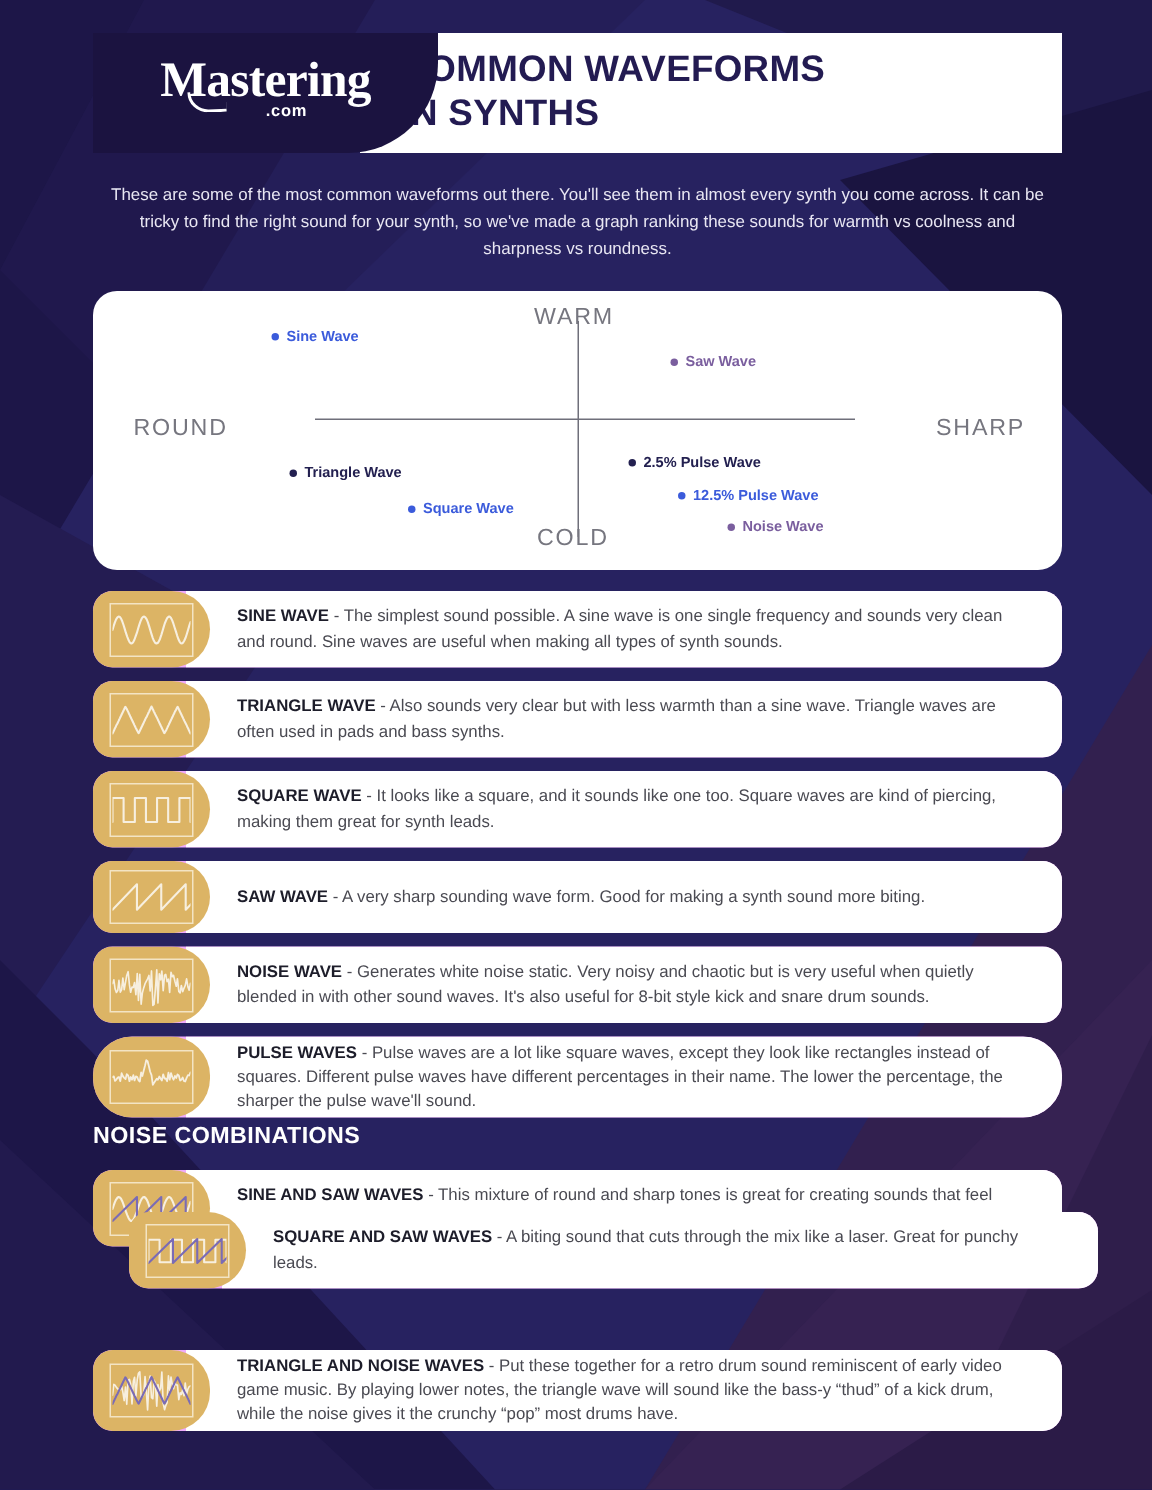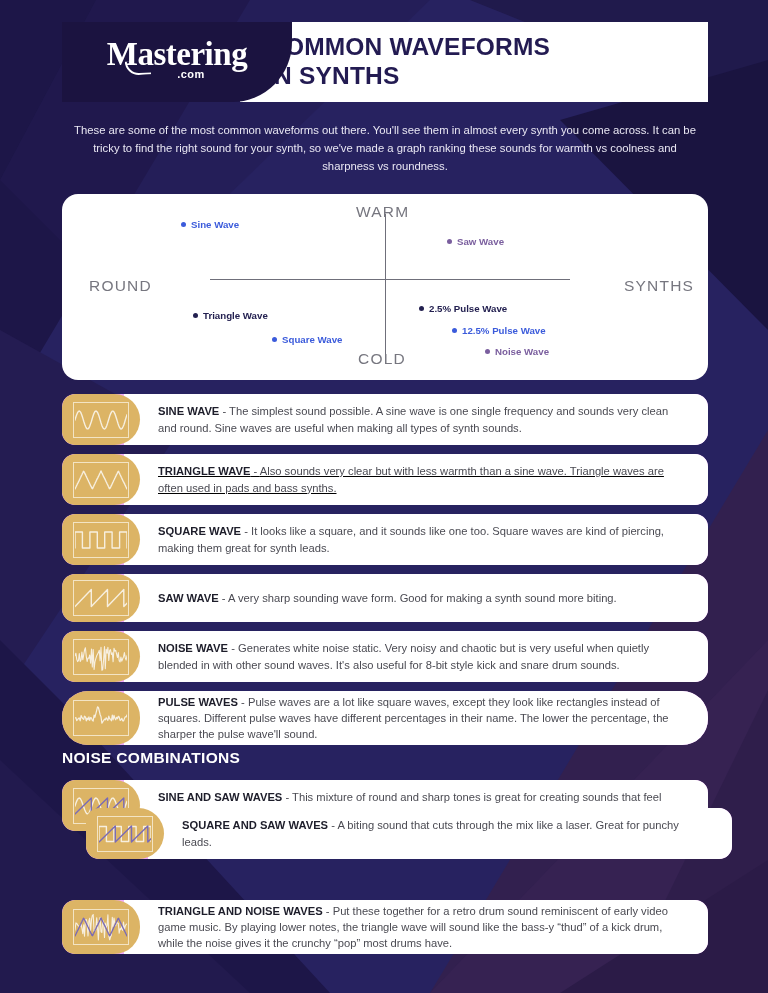--- a/index.html
+++ b/index.html
@@ -280,21 +280,21 @@
 
   <div class="chart-card">
     <div class="chart-inner" id="chart-inner">
       <div class="axis-h"></div>
       <div class="axis-v"></div>
     </div>
   </div>
   <div class="axis-label lbl-warm" style="z-index:5;">WARM</div>
   <div class="axis-label lbl-cold" style="z-index:5;">COLD</div>
   <div class="axis-label lbl-round" style="z-index:5;">ROUND</div>
-  <div class="axis-label lbl-sharp" style="z-index:5;">SYNTHS</div>
+  <div class="axis-label lbl-sharp" style="z-index:5;">SHARP</div>
 
   <div id="chart-points" style="position:absolute;inset:0;z-index:5;pointer-events:none;">
       <div class="pt" style="left: 181px; top: 219px; color: rgb(59, 91, 219);">
         <span class="dot" style="background: rgb(59, 91, 219);"></span>
         <span>Sine Wave</span>
       </div>
       <div class="pt" style="left: 447px; top: 236px; color: rgb(122, 94, 158);">
         <span class="dot" style="background: rgb(122, 94, 158);"></span>
         <span>Saw Wave</span>
       </div>
@@ -326,21 +326,21 @@
           <div class="icon-frame">
             <svg width="52" height="32" viewBox="0 0 52 32">
               <polyline points="0.0,16.0 0.8,13.3 1.6,10.9 2.4,8.9 3.3,7.6 4.1,7.0 4.9,7.3 5.7,8.4 6.5,10.2 7.3,12.5 8.1,15.1 8.9,17.8 9.8,20.4 10.6,22.5 11.4,24.1 12.2,24.9 13.0,24.9 13.8,24.1 14.6,22.5 15.4,20.3 16.3,17.8 17.1,15.0 17.9,12.4 18.7,10.1 19.5,8.3 20.3,7.3 21.1,7.0 21.9,7.6 22.8,8.9 23.6,10.9 24.4,13.4 25.2,16.1 26.0,18.8 26.8,21.2 27.6,23.2 28.4,24.5 29.3,25.0 30.1,24.7 30.9,23.6 31.7,21.8 32.5,19.4 33.3,16.8 34.1,14.1 34.9,11.5 35.8,9.4 36.6,7.9 37.4,7.1 38.2,7.1 39.0,8.0 39.8,9.6 40.6,11.8 41.4,14.3 42.3,17.1 43.1,19.7 43.9,22.0 44.7,23.7 45.5,24.8 46.3,25.0 47.1,24.4 47.9,23.0 48.8,21.0 49.6,18.5 50.4,15.8 51.2,13.1 52.0,10.7" fill="none" stroke="#f7efdf" stroke-width="1.4" stroke-linejoin="round" stroke-linecap="round"></polyline>
             </svg>
           </div>
         </div>
         <div class="card-body">
           <div class="card-text"><b>SINE WAVE</b><span> - </span><span>The simplest sound possible. A sine wave is one single frequency and sounds very clean and round. Sine waves are useful when making all types of synth sounds.</span></div>
         </div>
       </div>
-      <div class="card" style="top: 454px; height: 51px; text-decoration: underline;">
+      <div class="card" style="top: 454px; height: 51px;">
         <div class="card-icon">
           <div class="icon-frame">
             <svg width="52" height="32" viewBox="0 0 52 32">
               <polyline points="0.0,25.0 0.4,24.2 0.8,23.3 1.2,22.5 1.6,21.6 2.0,20.8 2.4,19.9 2.8,19.1 3.3,18.3 3.7,17.4 4.1,16.6 4.5,15.7 4.9,14.9 5.3,14.0 5.7,13.2 6.1,12.3 6.5,11.5 6.9,10.7 7.3,9.8 7.7,9.0 8.1,8.1 8.5,7.3 8.9,7.6 9.3,8.4 9.8,9.3 10.2,10.1 10.6,10.9 11.0,11.8 11.4,12.6 11.8,13.5 12.2,14.3 12.6,15.2 13.0,16.0 13.4,16.8 13.8,17.7 14.2,18.5 14.6,19.4 15.0,20.2 15.4,21.1 15.8,21.9 16.3,22.8 16.7,23.6 17.1,24.4 17.5,24.7 17.9,23.9 18.3,23.0 18.7,22.2 19.1,21.3 19.5,20.5 19.9,19.7 20.3,18.8 20.7,18.0 21.1,17.1 21.5,16.3 21.9,15.4 22.3,14.6 22.8,13.8 23.2,12.9 23.6,12.1 24.0,11.2 24.4,10.4 24.8,9.5 25.2,8.7 25.6,7.8 26.0,7.0 26.4,7.8 26.8,8.7 27.2,9.5 27.6,10.4 28.0,11.2 28.4,12.1 28.8,12.9 29.3,13.8 29.7,14.6 30.1,15.4 30.5,16.3 30.9,17.1 31.3,18.0 31.7,18.8 32.1,19.7 32.5,20.5 32.9,21.3 33.3,22.2 33.7,23.0 34.1,23.9 34.5,24.7 34.9,24.4 35.3,23.6 35.8,22.8 36.2,21.9 36.6,21.1 37.0,20.2 37.4,19.4 37.8,18.5 38.2,17.7 38.6,16.8 39.0,16.0 39.4,15.2 39.8,14.3 40.2,13.5 40.6,12.6 41.0,11.8 41.4,10.9 41.8,10.1 42.3,9.3 42.7,8.4 43.1,7.6 43.5,7.3 43.9,8.1 44.3,9.0 44.7,9.8 45.1,10.7 45.5,11.5 45.9,12.3 46.3,13.2 46.7,14.0 47.1,14.9 47.5,15.7 47.9,16.6 48.3,17.4 48.8,18.3 49.2,19.1 49.6,19.9 50.0,20.8 50.4,21.6 50.8,22.5 51.2,23.3 51.6,24.2 52.0,25.0" fill="none" stroke="#f7efdf" stroke-width="1.4" stroke-linejoin="round" stroke-linecap="round"></polyline>
             </svg>
           </div>
         </div>
         <div class="card-body">
           <div class="card-text"><b>TRIANGLE WAVE</b><span> - </span><span>Also sounds very clear but with less warmth than a sine wave. Triangle waves are often used in pads and bass synths.</span></div>
         </div>

